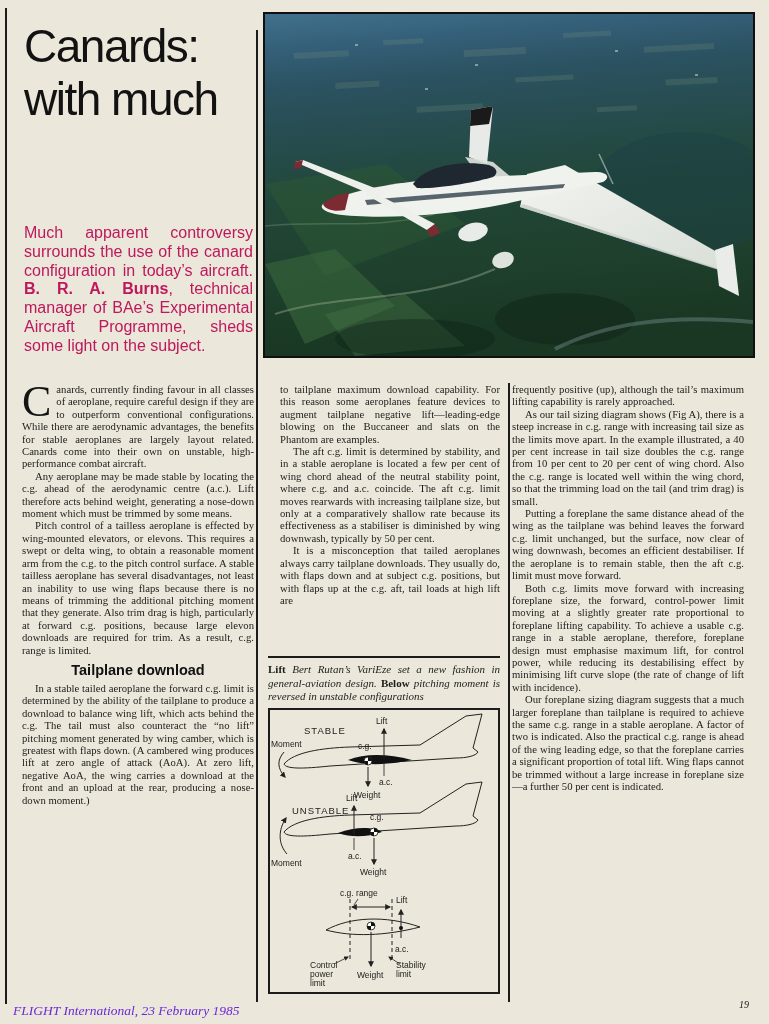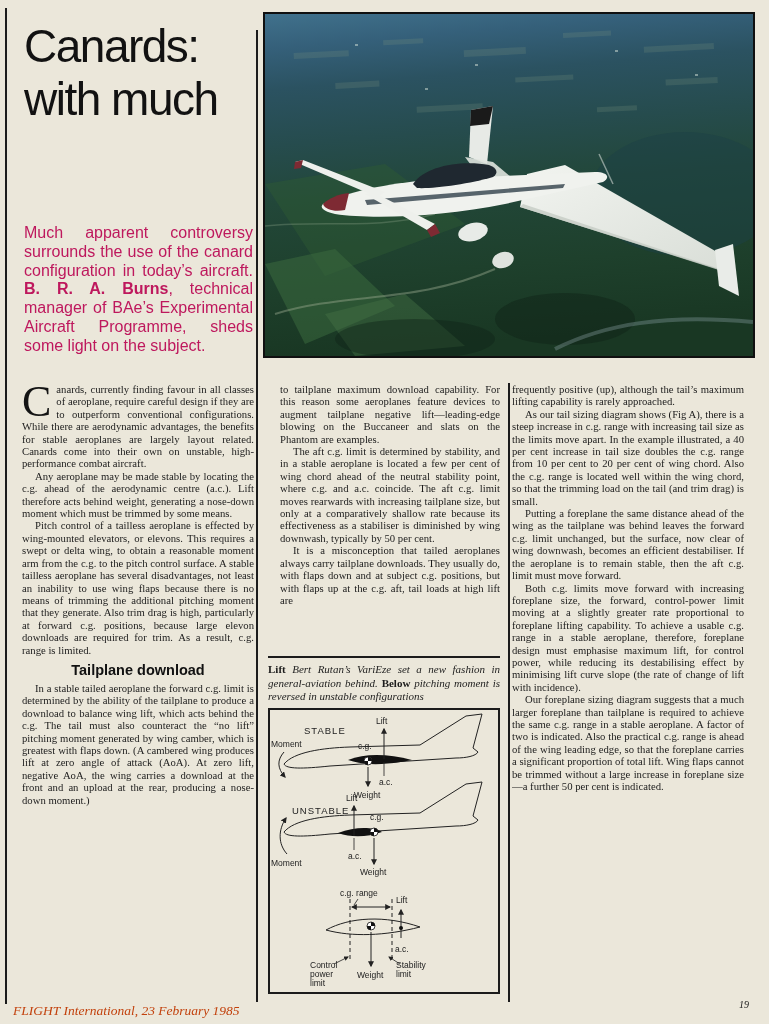--- a/index.html
+++ b/index.html
@@ -54,21 +54,21 @@
   #diagram-box{
     margin-top:4px;border:2px solid #1c1c1c;box-sizing:border-box;
     width:232px;height:286px;padding:0;
   }
   #diagram-box svg{display:block;}
   .diag-label{font-family:"Liberation Sans",sans-serif;font-size:8.5px;fill:#222;}
   .diag-title{font-family:"Liberation Sans",sans-serif;font-size:9.5px;fill:#222;letter-spacing:1px;}
 
   #footer-left{
     position:absolute;left:13px;top:1003px;font-style:italic;
-    font-size:13.5px;color:#c2410c;
+    font-size:13.5px;color:#6d28d9;
   }
   #page-number{
     position:absolute;left:739px;top:999px;font-style:italic;font-size:10px;color:#1a1a1a;
   }
 </style>
 </head>
 <body>
 
 <div class="vrule" id="rule-left"></div>
 <div class="vrule" id="rule-mid1"></div>
@@ -158,21 +158,21 @@
   <div class="subhead">Tailplane download</div>
   <p class="ind">In a stable tailed aeroplane the forward c.g. limit is determined by the ability of the tailplane to produce a download to balance wing lift, which acts behind the c.g. The tail must also counteract the “no lift” pitching moment generated by wing camber, which is greatest with flaps down. (A cambered wing produces lift at zero angle of attack (AoA). At zero lift, negative AoA, the wing carries a download at the front and an upload at the rear, producing a nose-down moment.)</p>
 </div>
 
 <div class="col" id="col2">
   <div id="col2-text">
     <p>to tailplane maximum download capability. For this reason some aeroplanes feature devices to augment tailplane negative lift—leading-edge blowing on the Buccaneer and slats on the Phantom are examples.</p>
     <p class="ind">The aft c.g. limit is determined by stability, and in a stable aeroplane is located a few per cent of wing chord ahead of the neutral stability point, where c.g. and a.c. coincide. The aft c.g. limit moves rearwards with increasing tailplane size, but only at a comparatively shallow rate because its effectiveness as a stabiliser is diminished by wing downwash, typically by 50 per cent.</p>
     <p class="ind">It is a misconception that tailed aeroplanes always carry tailplane downloads. They usually do, with flaps down and at subject c.g. positions, but with flaps up at the c.g. aft, tail loads at high lift are</p>
   </div>
-  <div id="caption"><b>Lift </b><span>Bert Rutan’s VariEze set a new fashion in general-aviation behind. </span><b>Below </b><span>pitching moment is reversed in unstable configurations</span></div>
+  <div id="caption"><b>Lift </b><span>Bert Rutan’s VariEze set a new fashion in general-aviation design. </span><b>Below </b><span>pitching moment is reversed in unstable configurations</span></div>
 
   <div id="diagram-box">
     <svg width="228" height="282" viewBox="0 0 228 282">
       <defs>
         <marker id="ah" viewBox="0 0 10 10" refX="8" refY="5" markerWidth="6" markerHeight="6" orient="auto-start-reverse">
           <path d="M0,0 L10,5 L0,10 z" fill="#222"></path>
         </marker>
         <path id="planebody" d="M14,54 C24,42 52,38 80,37 L150,35 L196,6 L212,4 L203,38 L208,42 C206,46 196,48 186,48 L60,56 C32,59 16,59 14,54 Z" fill="none" stroke="#222" stroke-width="1"></path>
         <g id="cgsym">
           <circle cx="0" cy="0" r="4" fill="#fff" stroke="#111" stroke-width="0.8"></circle>

